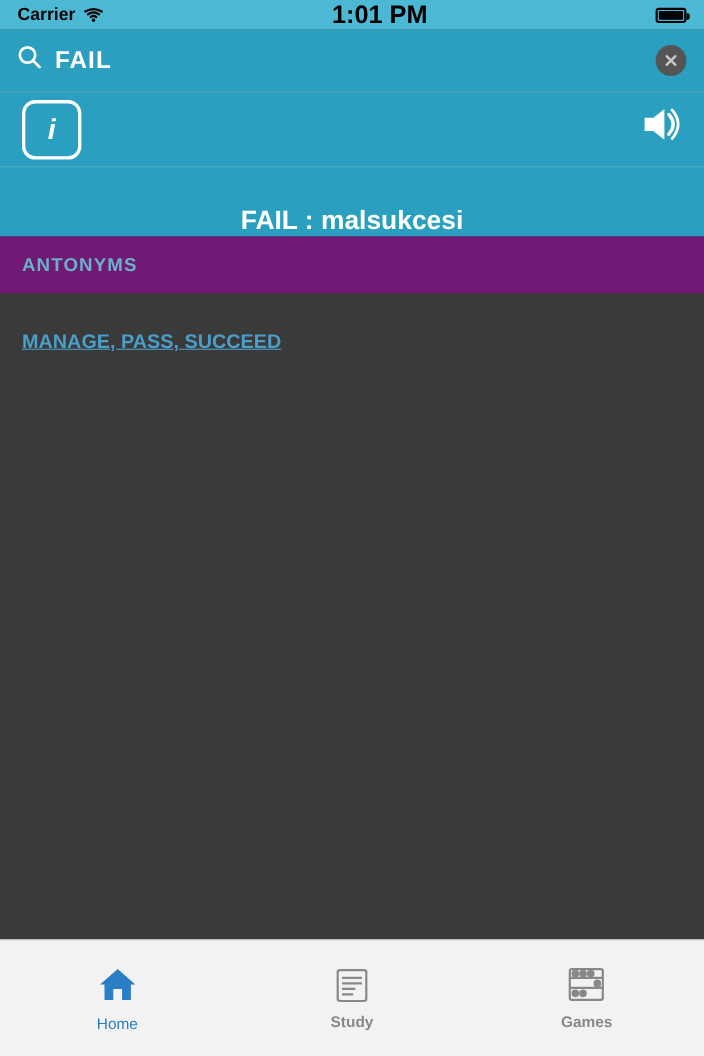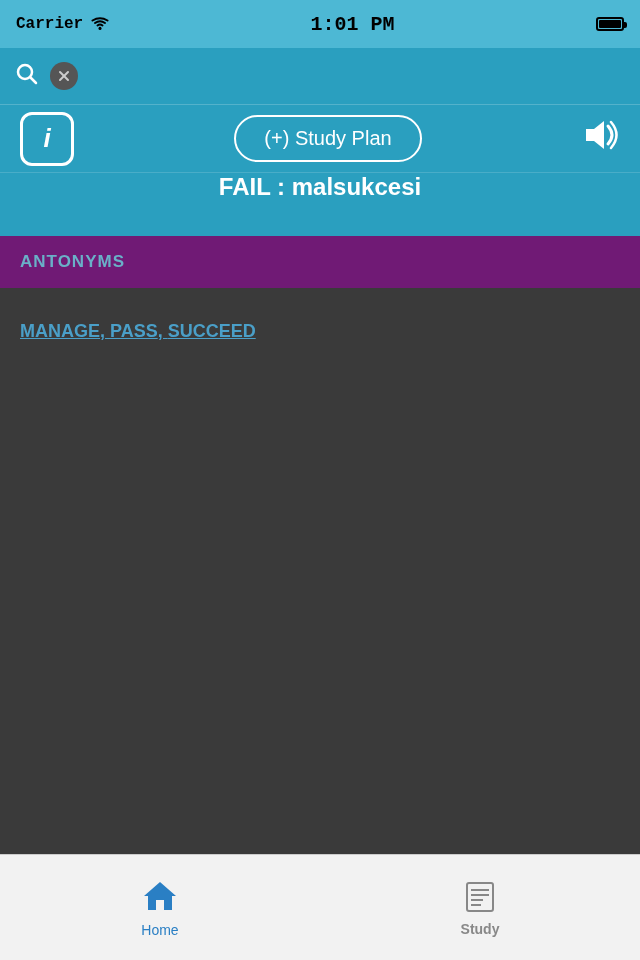--- a/index.html
+++ b/index.html
@@ -9,38 +9,37 @@
       height: 960px;
       font-family: -apple-system, 'Helvetica Neue', Arial, sans-serif;
       background: #3a3a3a;
       overflow: hidden;
       position: relative;
     }
 
     
     .status-bar {
       width: 100%;
-      height: 48px;
+      height: 27px;
       background: #4db8d4;
       display: flex;
       align-items: center;
       justify-content: space-between;
       padding: 0 16px;
-      font-family: Liberation Mono, monospace;
     }
     .status-left {
       display: flex;
       align-items: center;
       gap: 8px;
       font-size: 16px;
       font-weight: 600;
       color: #000;
     }
     .status-center {
-      font-size: 20px;
+      font-size: 23px;
       font-weight: 600;
       color: #000;
     }
     .status-right {
       display: flex;
       align-items: center;
       gap: 6px;
     }
     .battery-icon {
       width: 28px;
@@ -143,21 +142,21 @@
       font-size: 34px;
       cursor: pointer;
     }
 
     
     .word-title-bar {
       width: 100%;
       height: 64px;
       background: #2a9fbf;
       display: flex;
-      align-items: flex-start;
+      align-items: flex-end;
       justify-content: center;
       border-top: 1px solid rgba(255,255,255,0.15);
     }
     .word-title {
       font-size: 24px;
       font-weight: 700;
       color: #fff;
     }
 
     
@@ -245,33 +244,33 @@
   </div>
 </div>
 
 <div class="search-bar">
   <div class="search-icon-wrap">
     <svg width="22" height="22" viewBox="0 0 22 22" fill="none">
       <circle cx="9" cy="9" r="7" stroke="white" stroke-width="2.5"></circle>
       <line x1="14.5" y1="14.5" x2="20" y2="20" stroke="white" stroke-width="2.5" stroke-linecap="round"></line>
     </svg>
   </div>
+  <div class="search-input-display">FAIL</div>
   <div class="search-clear">
     <svg width="12" height="12" viewBox="0 0 12 12">
       <line x1="2" y1="2" x2="10" y2="10" stroke="#ccc" stroke-width="2" stroke-linecap="round"></line>
       <line x1="10" y1="2" x2="2" y2="10" stroke="#ccc" stroke-width="2" stroke-linecap="round"></line>
     </svg>
   </div>
 </div>
 
 <div class="toolbar">
   <div class="info-btn">
     <span>i</span>
   </div>
-  <div class="study-plan-btn">(+) Study Plan</div>
   <div class="speaker-icon">
     <svg width="38" height="34" viewBox="0 0 38 34" fill="white">
       <polygon points="4,11 4,23 12,23 22,31 22,3 12,11"></polygon>
       <path d="M26 8 Q34 17 26 26" stroke="white" stroke-width="3" fill="none" stroke-linecap="round"></path>
       <path d="M29 4 Q40 17 29 30" stroke="white" stroke-width="2.5" fill="none" stroke-linecap="round"></path>
     </svg>
   </div>
 </div>
 
 <div class="word-title-bar">
@@ -305,15 +304,32 @@
         <rect x="4" y="4" width="26" height="28" rx="2"></rect>
         <line x1="8" y1="11" x2="26" y2="11"></line>
         <line x1="8" y1="16" x2="26" y2="16"></line>
         <line x1="8" y1="21" x2="20" y2="21"></line>
         <line x1="8" y1="26" x2="18" y2="26"></line>
       </svg>
     </div>
     <span class="tab-label">Study</span>
   </div>
 
+  <div class="tab-item inactive">
+    <div>
+      <svg width="36" height="34" viewBox="0 0 36 34" fill="none" stroke="#888" stroke-width="2">
+
+        <rect x="3" y="3" width="30" height="28" rx="2"></rect>
+        <line x1="3" y1="11" x2="33" y2="11"></line>
+        <line x1="3" y1="20" x2="33" y2="20"></line>
+        <circle cx="8" cy="7" r="2.5" fill="#888"></circle>
+        <circle cx="15" cy="7" r="2.5" fill="#888"></circle>
+        <circle cx="22" cy="7" r="2.5" fill="#888"></circle>
+        <circle cx="28" cy="16" r="2.5" fill="#888"></circle>
+        <circle cx="8" cy="25" r="2.5" fill="#888"></circle>
+        <circle cx="15" cy="25" r="2.5" fill="#888"></circle>
+      </svg>
+    </div>
+    <span class="tab-label">Games</span>
+  </div>
 
 
 </div>
 
 </body></html>

